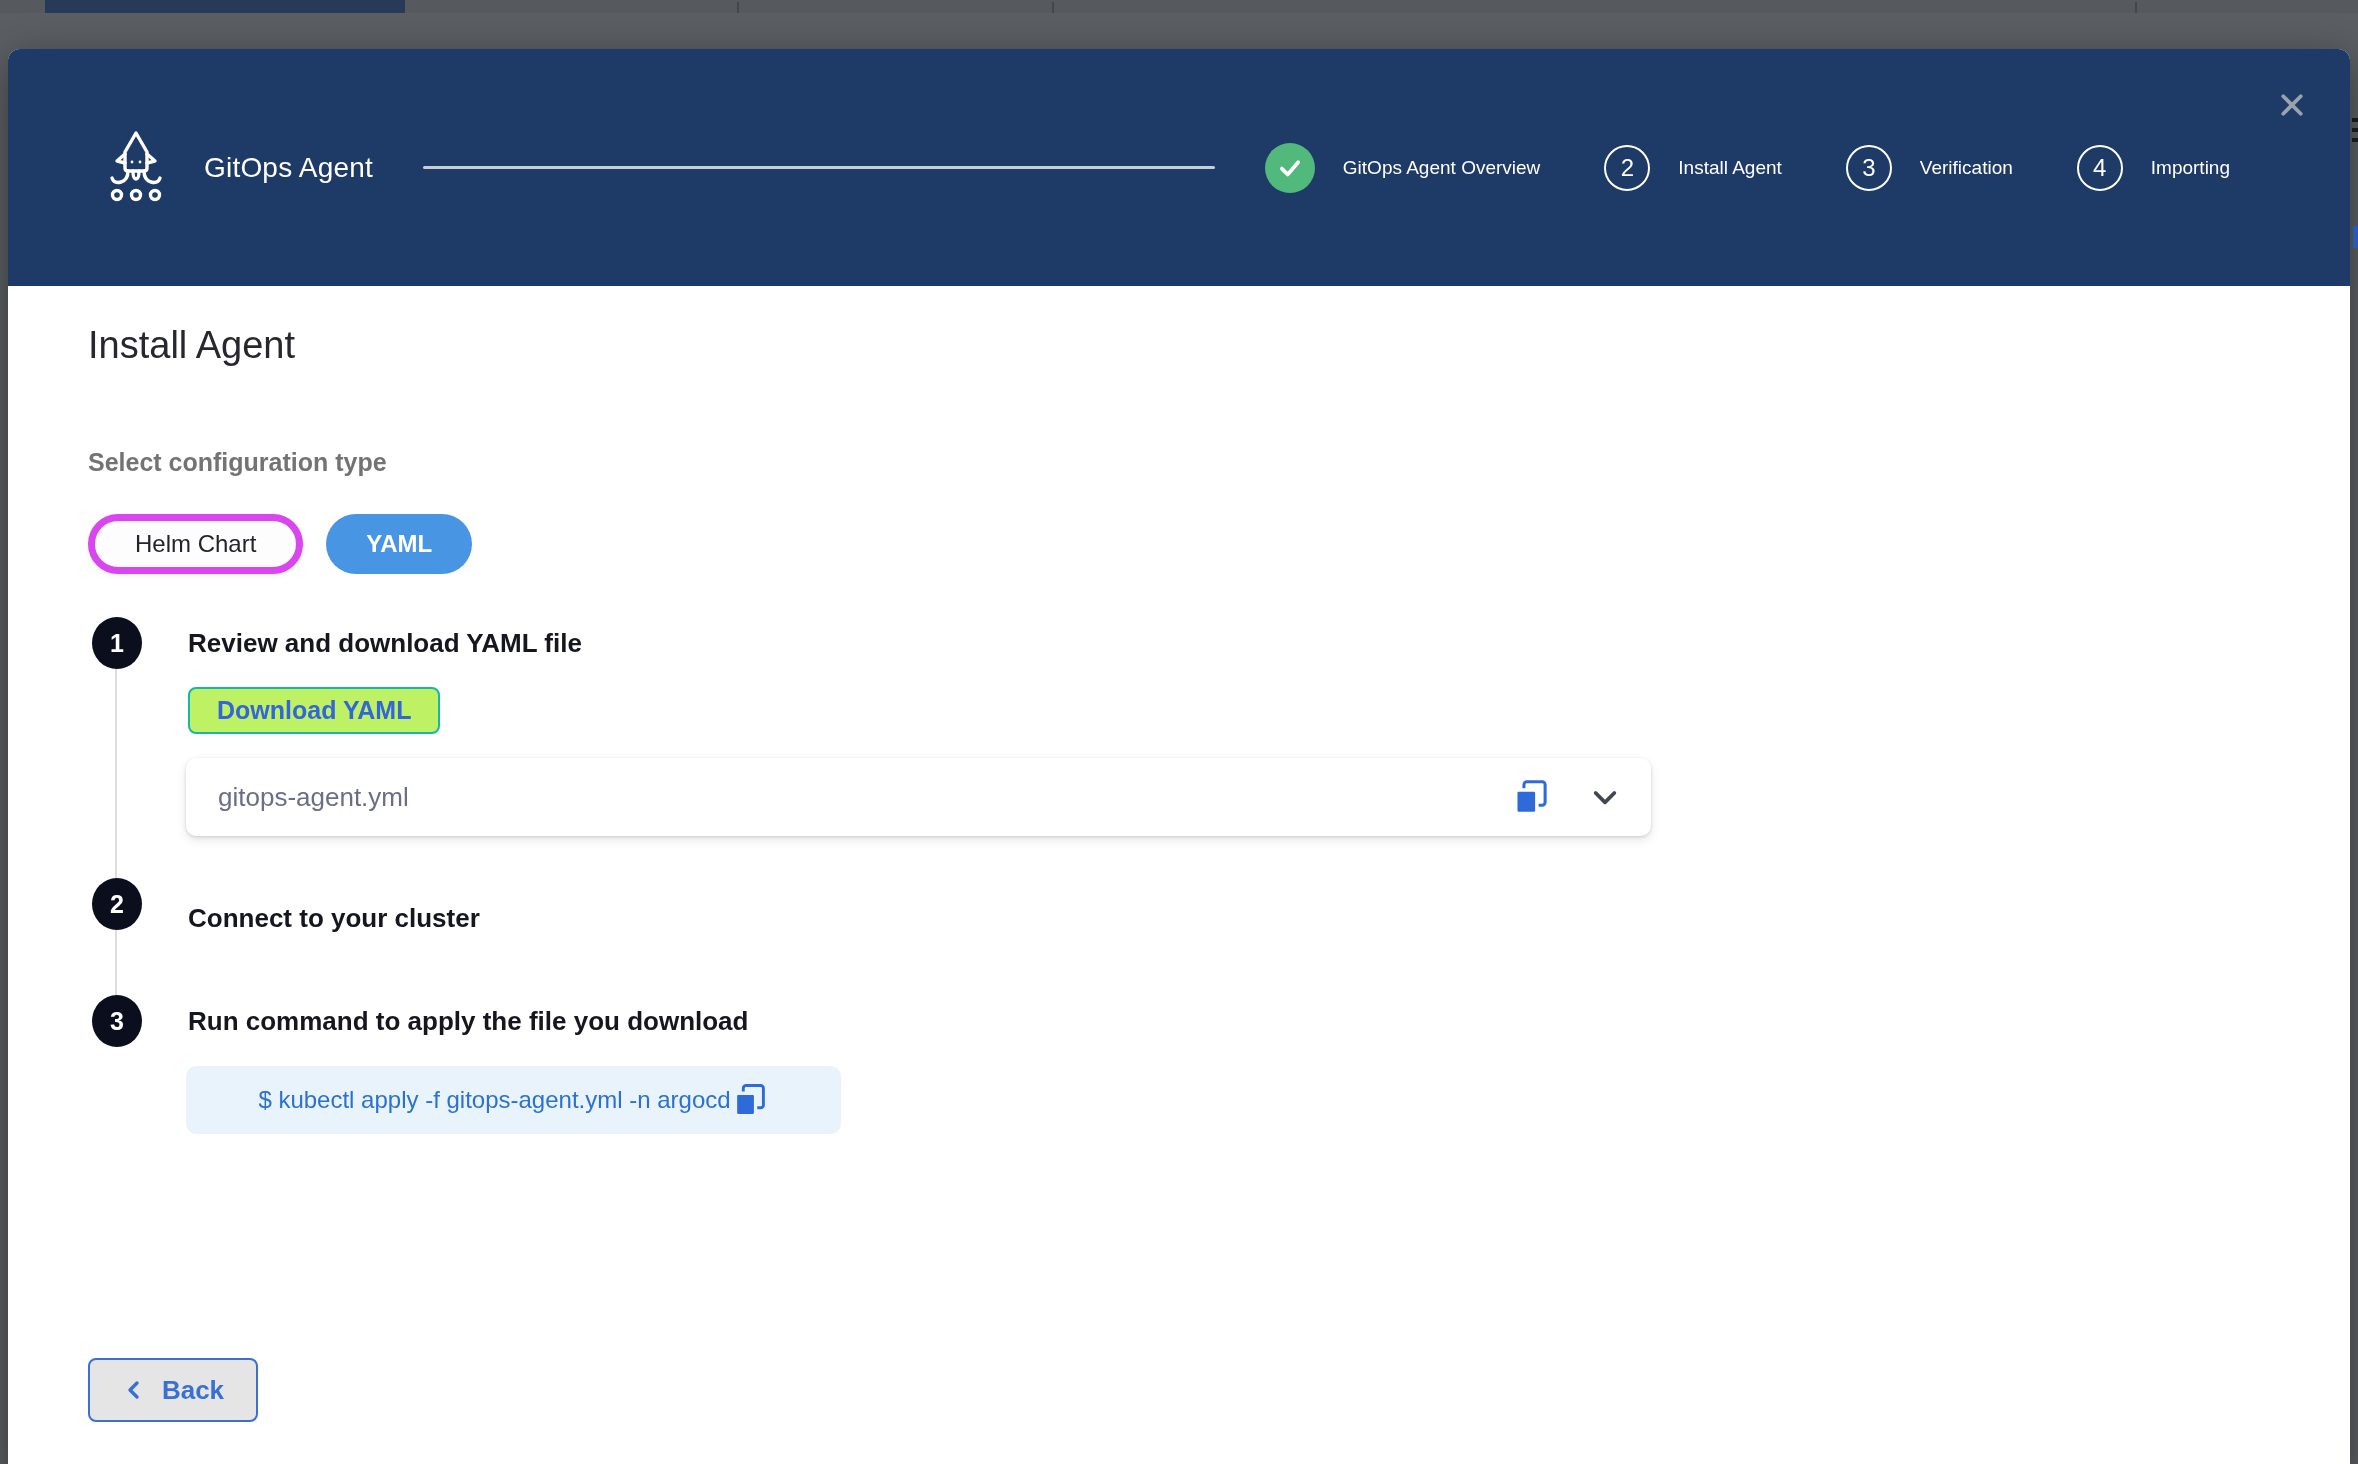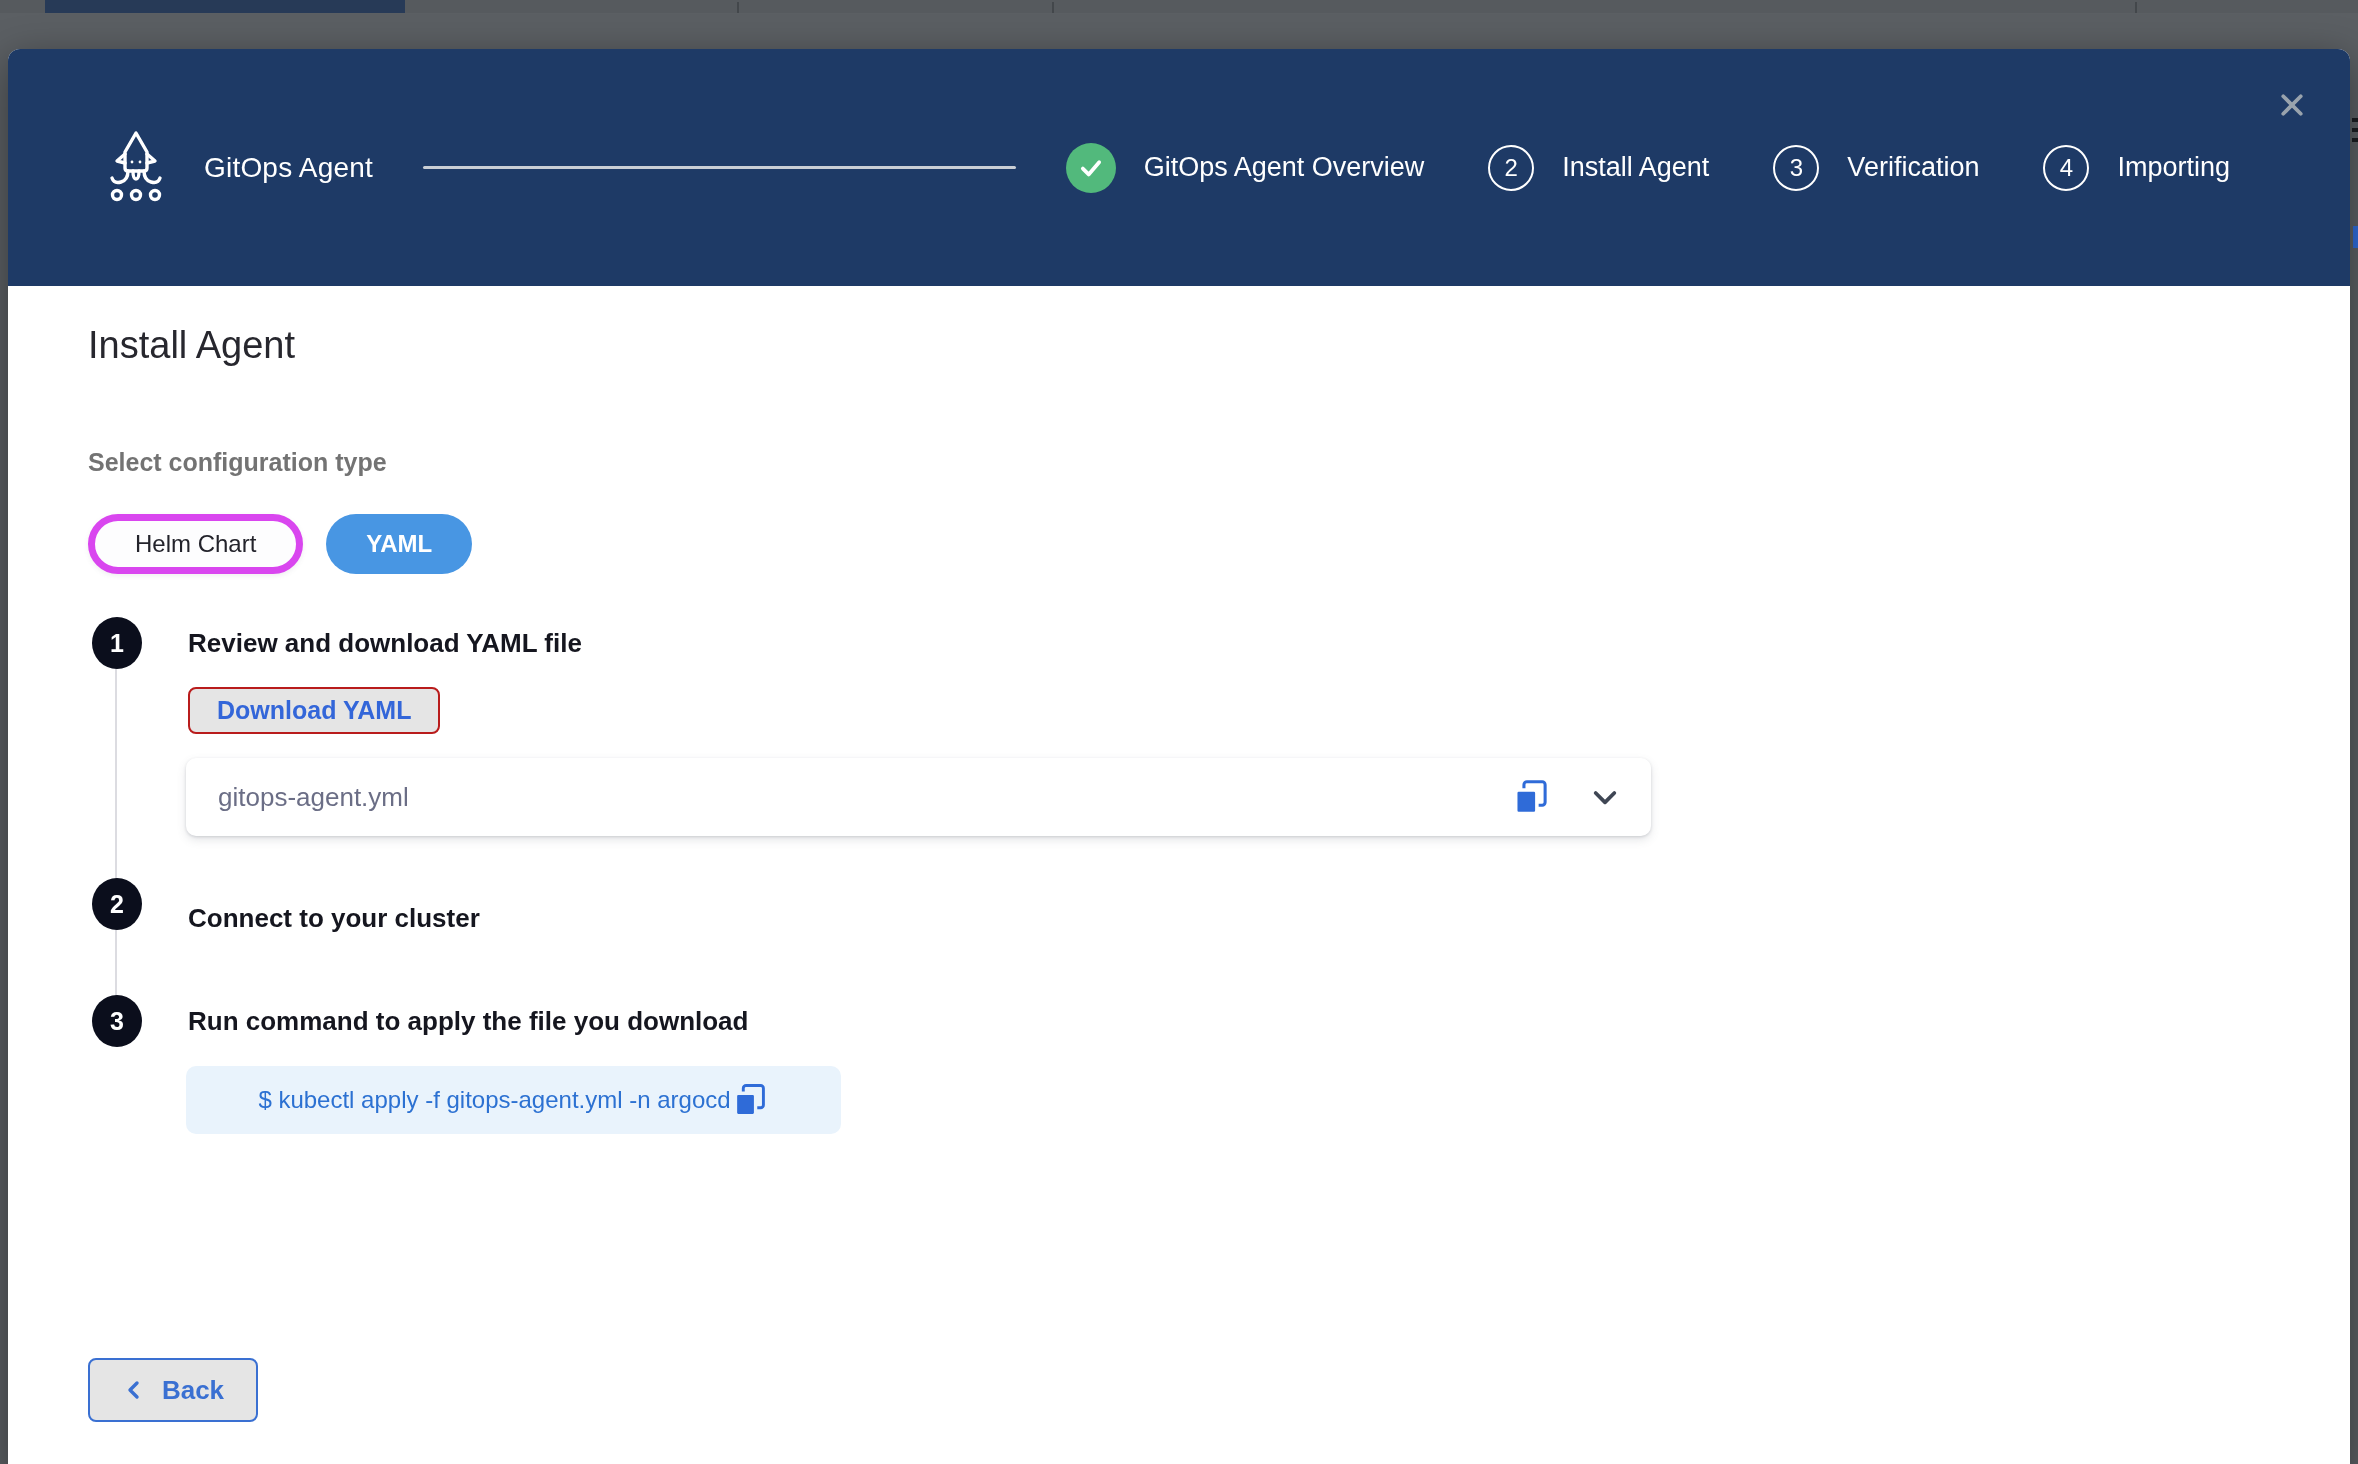--- a/index.html
+++ b/index.html
@@ -40,21 +40,21 @@
   .step-item { display:flex; align-items:center; gap:28px; cursor:pointer; }
   .step-check {
     width:50px; height:50px; border-radius:50%; background:#52b97c;
     display:flex; align-items:center; justify-content:center; flex:0 0 auto;
   }
   .step-num {
     width:46px; height:46px; border-radius:50%; border:2.5px solid #ffffff;
     color:#ffffff; font-size:24px; font-weight:500;
     display:flex; align-items:center; justify-content:center; flex:0 0 auto;
   }
-  .step-label { color:#ffffff; font-size:27px; font-weight:500; white-space:nowrap; }
+  .step-label { color:#ffffff; font-size:19px; font-weight:500; white-space:nowrap; }
   .close-btn {
     position:absolute; top:38px; right:40px; width:36px; height:36px;
     display:flex; align-items:center; justify-content:center; cursor:pointer;
   }
 
   
   .wiz-body { position:absolute; top:237px; left:0; right:0; bottom:0; background:#ffffff; }
   .page-title { position:absolute; left:80px; top:38px; font-size:38px; font-weight:400; color:#27272e; }
   .config-label { position:absolute; left:80px; top:162px; font-size:25px; font-weight:700; color:#737373; }
 
@@ -78,21 +78,21 @@
     background:#0b0e1c; color:#ffffff; font-size:25px; font-weight:700;
     display:flex; align-items:center; justify-content:center;
   }
   .badge-1 { top:331px; } .badge-2 { top:592px; } .badge-3 { top:709px; }
 
   .step-title { position:absolute; left:180px; font-size:26px; font-weight:700; color:#15161f; white-space:nowrap; }
   .title-1 { top:342px; } .title-2 { top:617px; } .title-3 { top:720px; }
 
   .download-btn {
     position:absolute; left:180px; top:401px; height:47px; padding:0 27px;
-    border:2px solid #b91c1c; border-radius:8px; background:#e5e5e5;
+    border:2px solid #14b8a6; border-radius:8px; background:#bef264;
     color:#3366d9; font-size:25px; font-weight:700;
     display:flex; align-items:center; cursor:pointer; white-space:nowrap;
   }
 
   .yaml-field {
     position:absolute; left:178px; top:472px; width:1465px; height:78px;
     background:#ffffff; border-radius:10px;
     box-shadow:0 1px 3px rgba(40,41,61,.16), 0 4px 10px rgba(96,97,112,.16);
     display:flex; align-items:center; padding:0 30px 0 32px; cursor:pointer;
   }

